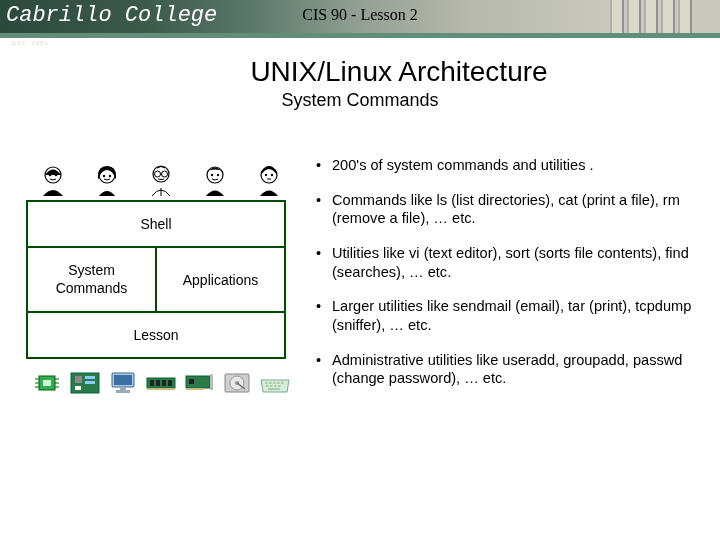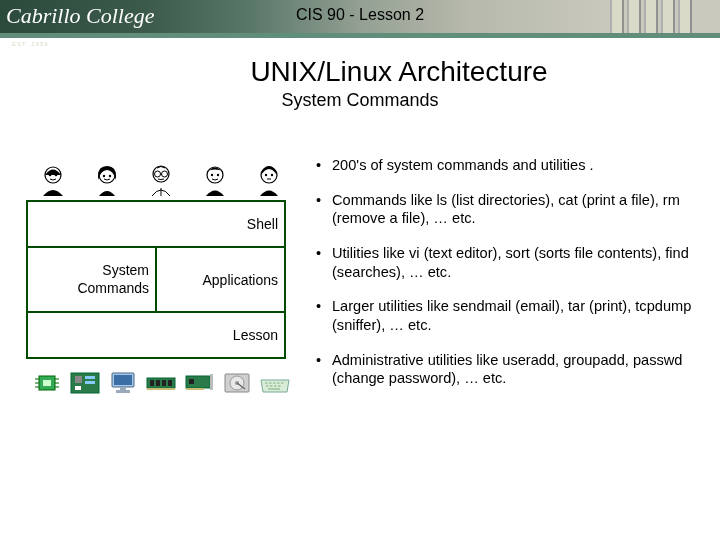--- a/index.html
+++ b/index.html
@@ -1,33 +1,33 @@
 <!DOCTYPE html>
 <html><head>
 <meta charset="utf-8">
 <style>
   html,body{margin:0;padding:0;width:720px;height:540px;font-family:Verdana,Arial,sans-serif;background:#fff;color:#000;position:relative;}
   .header{width:720px;height:38px;position:relative;background:#b7b9ac;}
   .header-gradient{position:absolute;left:0;top:0;height:33px;width:720px;background:linear-gradient(to right,#2c4a3c 0%,#3c5a4a 20%,#5a786a 35%,#93a093 50%,#b7b9ac 65%,#c9c9bd 85%);}
   .header-bottom{position:absolute;left:0;top:33px;height:5px;width:720px;background:#618e7a;}
   .logo{position:absolute;left:6px;top:3px;width:190px;height:28px;}
-  .logo-text{font-family:Liberation Serif, serif;font-size:22px;color:#fff;font-style:italic;white-space:nowrap;display:inline-block;}
+  .logo-text{font-family:Liberation Mono, monospace;font-size:22px;color:#fff;font-style:italic;white-space:nowrap;display:inline-block;}
   .logo-sub{font-size:6px;color:#dcd9c8;letter-spacing:1px;margin-left:6px;display:inline-block;vertical-align:bottom;}
-  .header-title{position:absolute;top:6px;left:0;width:720px;text-align:center;color:#000;font-size:16px;font-family:Liberation Sans, sans-serif;}
+  .header-title{position:absolute;top:6px;left:0;width:720px;text-align:center;color:#000;font-size:16px;font-family:Liberation Serif, serif;}
   .pillars{position:absolute;right:0;top:0;height:33px;width:110px;display:flex;gap:3px;align-items:flex-end;opacity:.85;}
   .pillar{width:14px;height:33px;background:#dedecc;box-shadow:inset 2px 0 0 #aaa,inset -2px 0 0 #888;}
   .slide-title{width:720px;text-align:center;font-size:28px;font-family:Verdana,Arial,sans-serif;margin-top:18px;padding-left:39px;}
   .slide-subtitle{width:720px;text-align:center;font-size:18px;font-family:Verdana,Arial,sans-serif;margin-top:2px;}
   .content{position:absolute;left:0;top:156px;width:720px;}
   .diagram{position:absolute;left:26px;top:0;width:270px;}
   .users-row{height:42px;display:flex;justify-content:space-around;align-items:flex-end;}
   .user{width:36px;height:36px;}
   .user svg{width:36px;height:36px;}
   .arch-table{border-collapse:collapse;width:260px;margin-top:2px;}
-  .arch-table td{border:2px solid #004b00;text-align:right;font-size:14px;padding:14px 6px;font-family:Verdana,Arial;}
+  .arch-table td{border:2px solid #004b00;text-align:center;font-size:14px;padding:14px 6px;font-family:Verdana,Arial;}
   .hw-row{margin-top:6px;height:36px;display:flex;justify-content:space-around;align-items:center;gap:4px;padding:0 4px;}
   .hw{width:32px;height:26px;}
   .hw svg{width:32px;height:26px;}
   .bullets{position:absolute;left:316px;top:0;width:380px;font-size:14.6px;font-family:Verdana,Arial;}
   .bullets ul{list-style:none;margin:0;padding:0;}
   .bullets li{padding-left:16px;position:relative;margin-bottom:16px;line-height:1.28;}
   .bullets li::before{content:"•";position:absolute;left:0;top:0;}
 </style>
 </head>
 <body>

